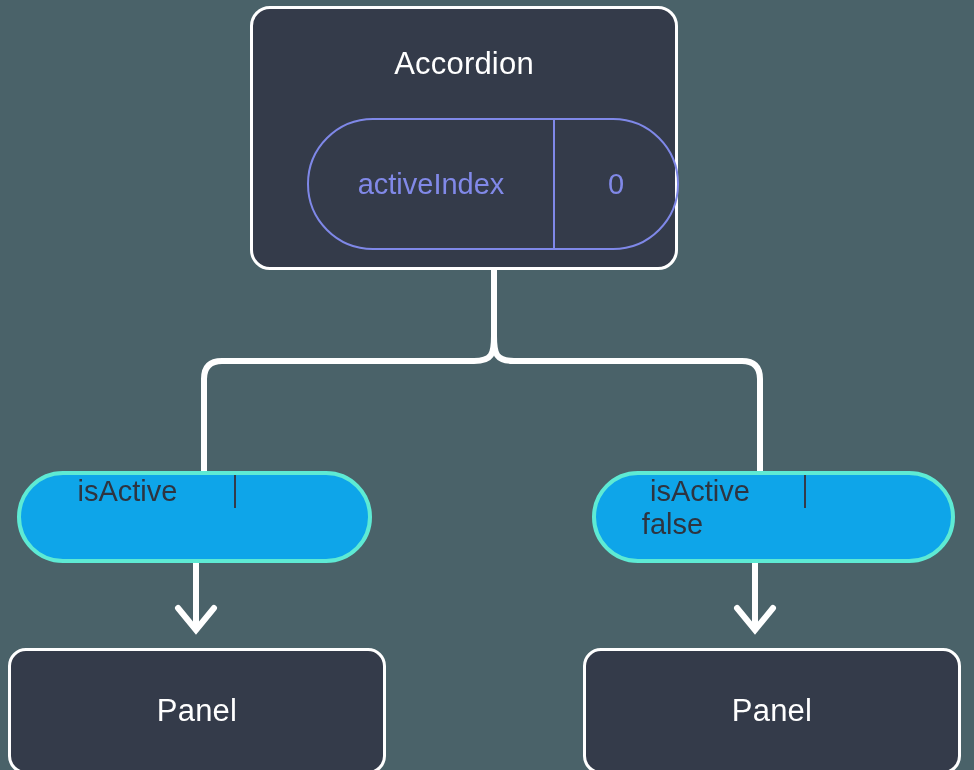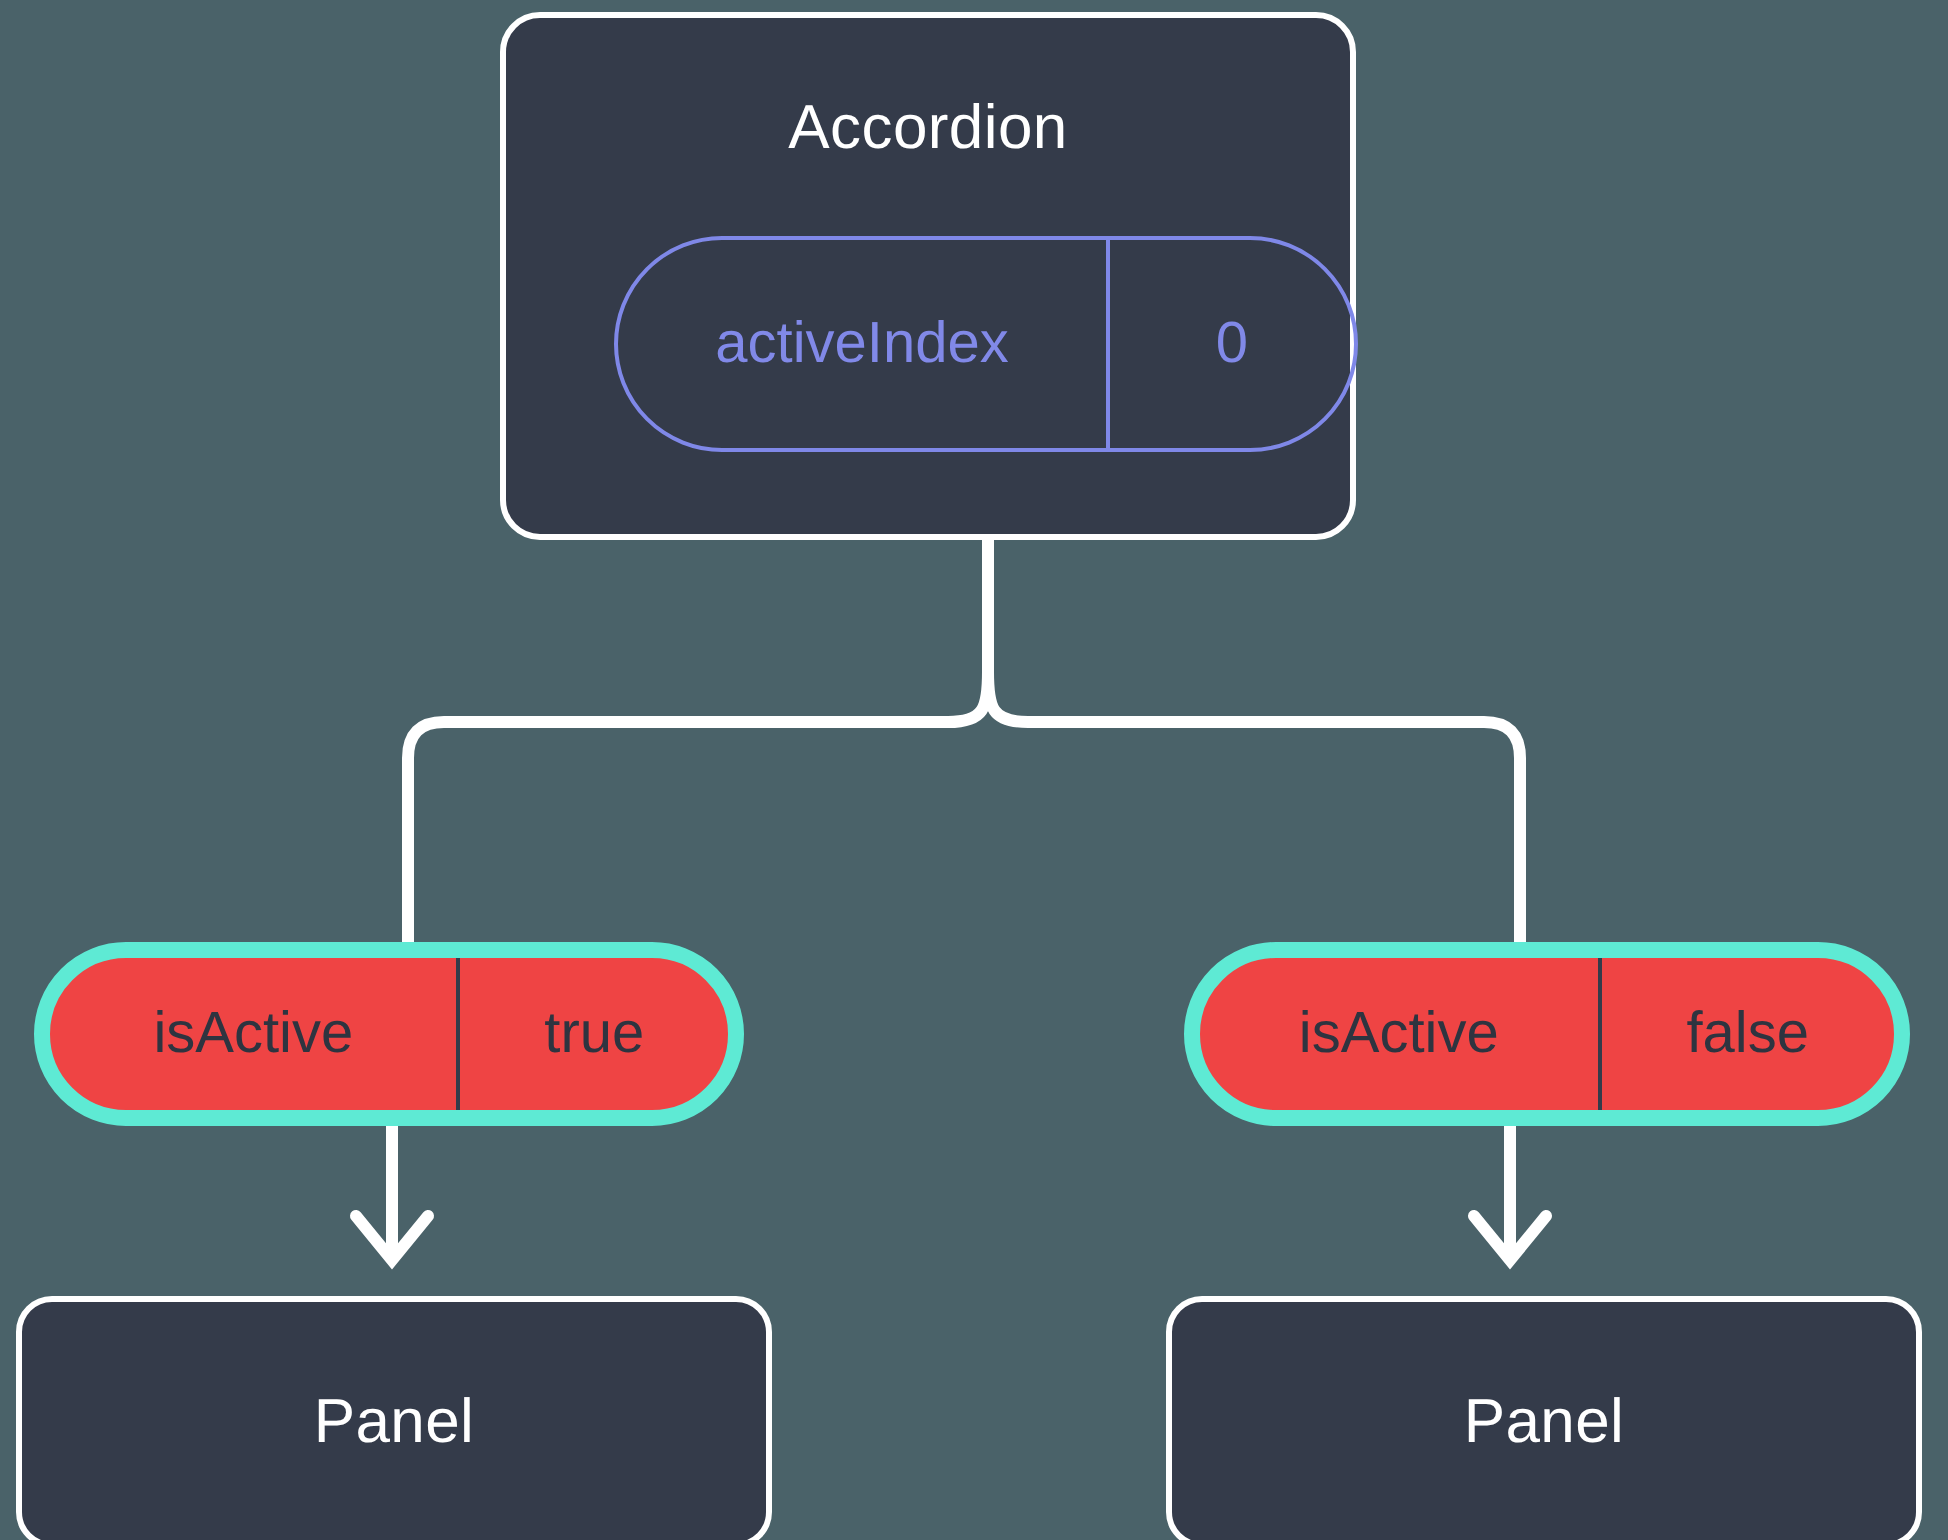--- a/index.html
+++ b/index.html
@@ -94,25 +94,25 @@
   .pill-outline .seg-key {
     width: 246px;
     border-right: 2px solid #7f88e8;
   }
   .pill-outline .seg-val { width: 122px; }
 
   #activeindex-pill {
     left: 307px;
     top: 118px;
     width: 372px;
-    height: 108px;
+    height: 132px;
   }
 
   
-  .pill-filled { background: #ef4444; border: 8px solid #5eead4; }
+  .pill-filled { background: #0ea5e9; border: 4px solid #5eead4; flex-direction: column; }
   .pill-filled .seg { color: #2e3440; }
   .pill-filled .seg-key { border-right: 2px solid #343b4a; }
 
   #isactive-true-pill {
     left: 17px;
     top: 471px;
     width: 355px;
     height: 92px;
   }
   #isactive-true-pill .seg-key { width: 215px; }
@@ -158,21 +158,20 @@
     <div class="node-title">Accordion</div>
   </div>
 
   <div class="pill pill-outline" id="activeindex-pill">
     <div class="seg seg-key">activeIndex</div>
     <div class="seg seg-val">0</div>
   </div>
 
   <div class="pill pill-filled" id="isactive-true-pill">
     <div class="seg seg-key">isActive</div>
-    <div class="seg seg-val">true</div>
   </div>
 
   <div class="pill pill-filled" id="isactive-false-pill">
     <div class="seg seg-key">isActive</div>
     <div class="seg seg-val">false</div>
   </div>
 
   <div class="node panel-node" id="panel-left-node">
     <div class="node-title">Panel</div>
   </div>

